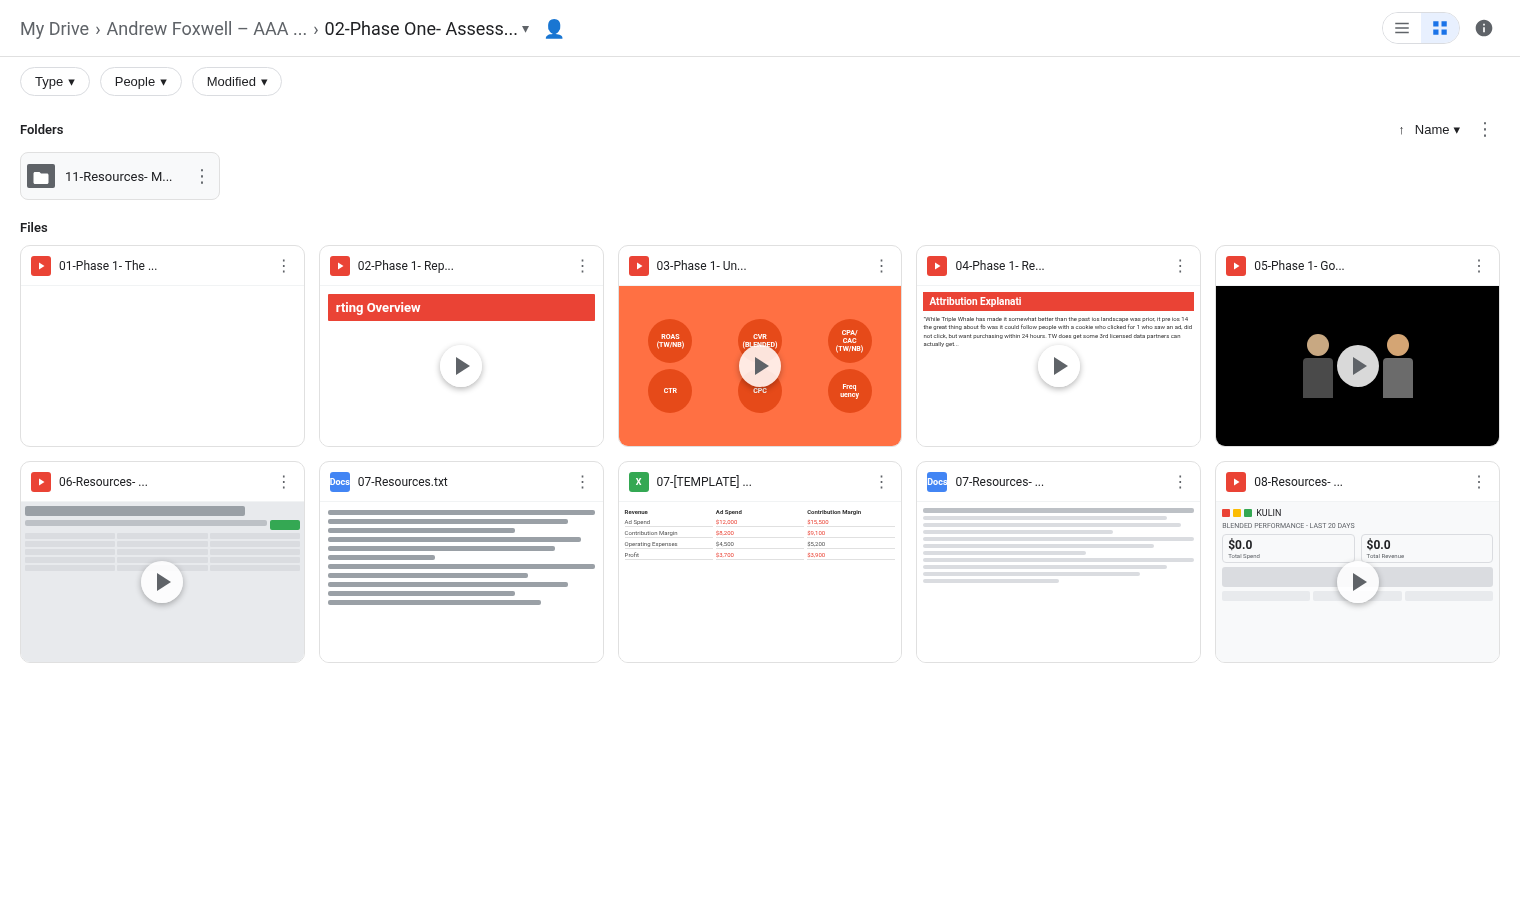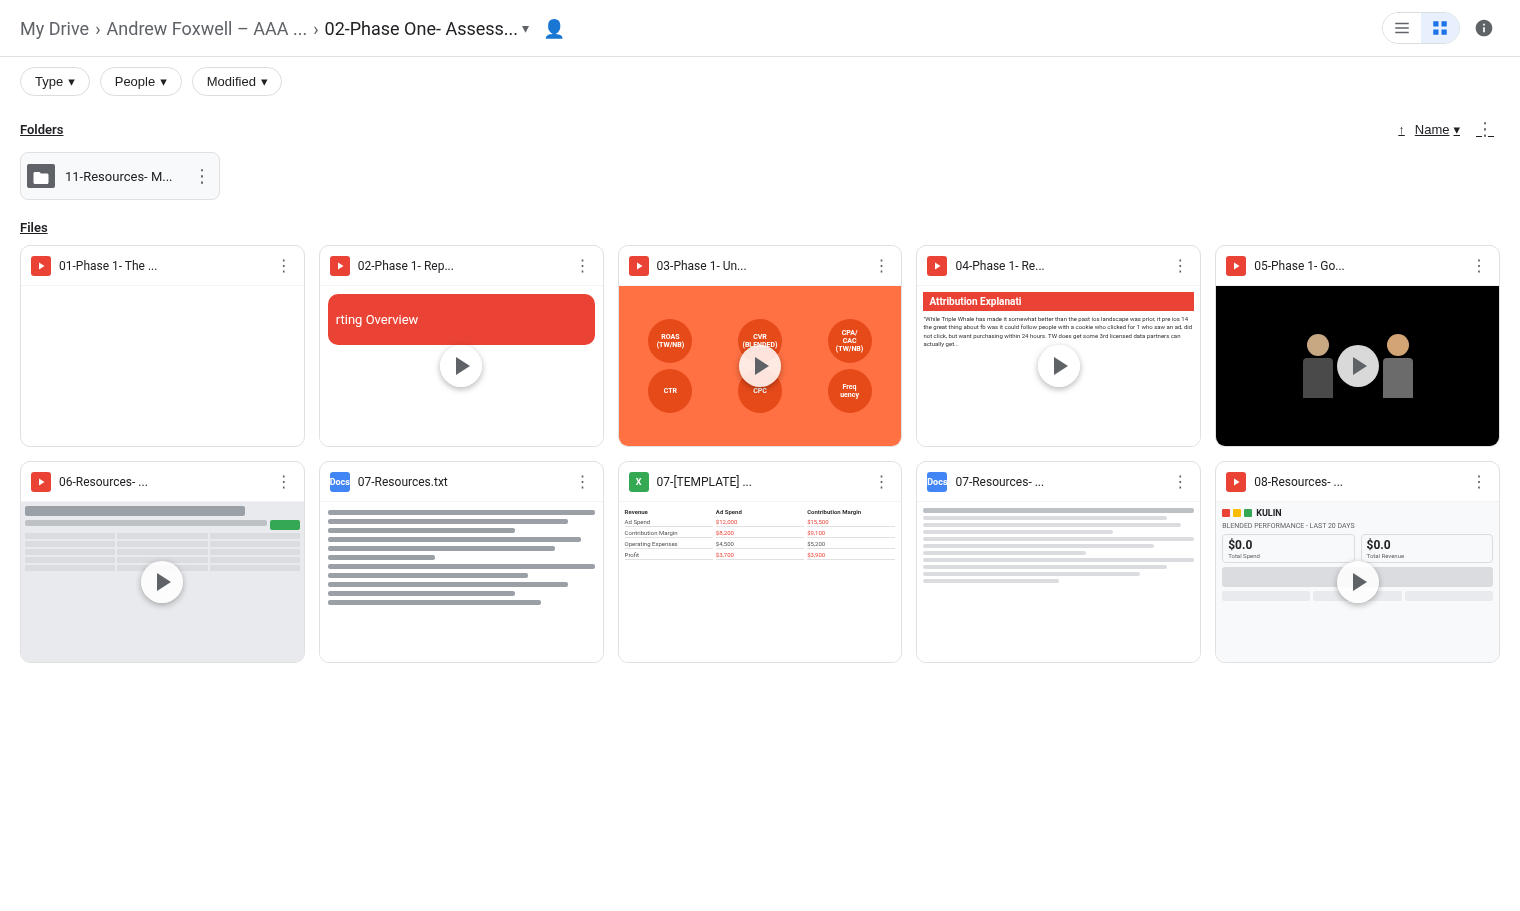--- a/index.html
+++ b/index.html
@@ -99,21 +99,20 @@
     .content {
       padding: 10px 20px 20px;
     }
 
     
     .section-header {
       display: flex;
       align-items: center;
       justify-content: space-between;
       margin-bottom: 10px;
-      text-decoration: underline;
     }
     .section-title {
       font-size: 13px;
       font-weight: 600;
       color: #202124;
     }
     .sort-controls {
       display: flex;
       align-items: center;
       gap: 10px;
@@ -290,24 +289,24 @@
       background: #fff;
       width: 100%;
       height: 100%;
       display: flex;
       flex-direction: column;
       padding: 8px;
     }
     .thumb-red-banner-partial {
       background: #ea4335;
       color: white;
-      font-weight: normal;
+      font-weight: bold;
       font-size: 13px;
-      padding: 18px 8px;
-      border-radius: 10px;
+      padding: 6px 8px;
+      border-radius: 1px;
       margin-bottom: 6px;
     }
 
     .thumb-metrics {
       background: #ff7043;
       width: 100%;
       height: 100%;
       display: flex;
       flex-direction: column;
       align-items: center;
@@ -503,21 +502,21 @@
       flex-direction: column;
     }
     .thumb-kulin-header {
       display: flex;
       align-items: center;
       gap: 4px;
       margin-bottom: 4px;
     }
     .thumb-kulin-logo {
       font-size: 9px;
-      font-weight: bold;
+      font-weight: normal;
       color: #202124;
     }
     .thumb-kulin-metric {
       display: flex;
       gap: 6px;
       margin-bottom: 4px;
     }
     .thumb-kulin-box {
       border: 1px solid #dadce0;
       border-radius: 4px;

